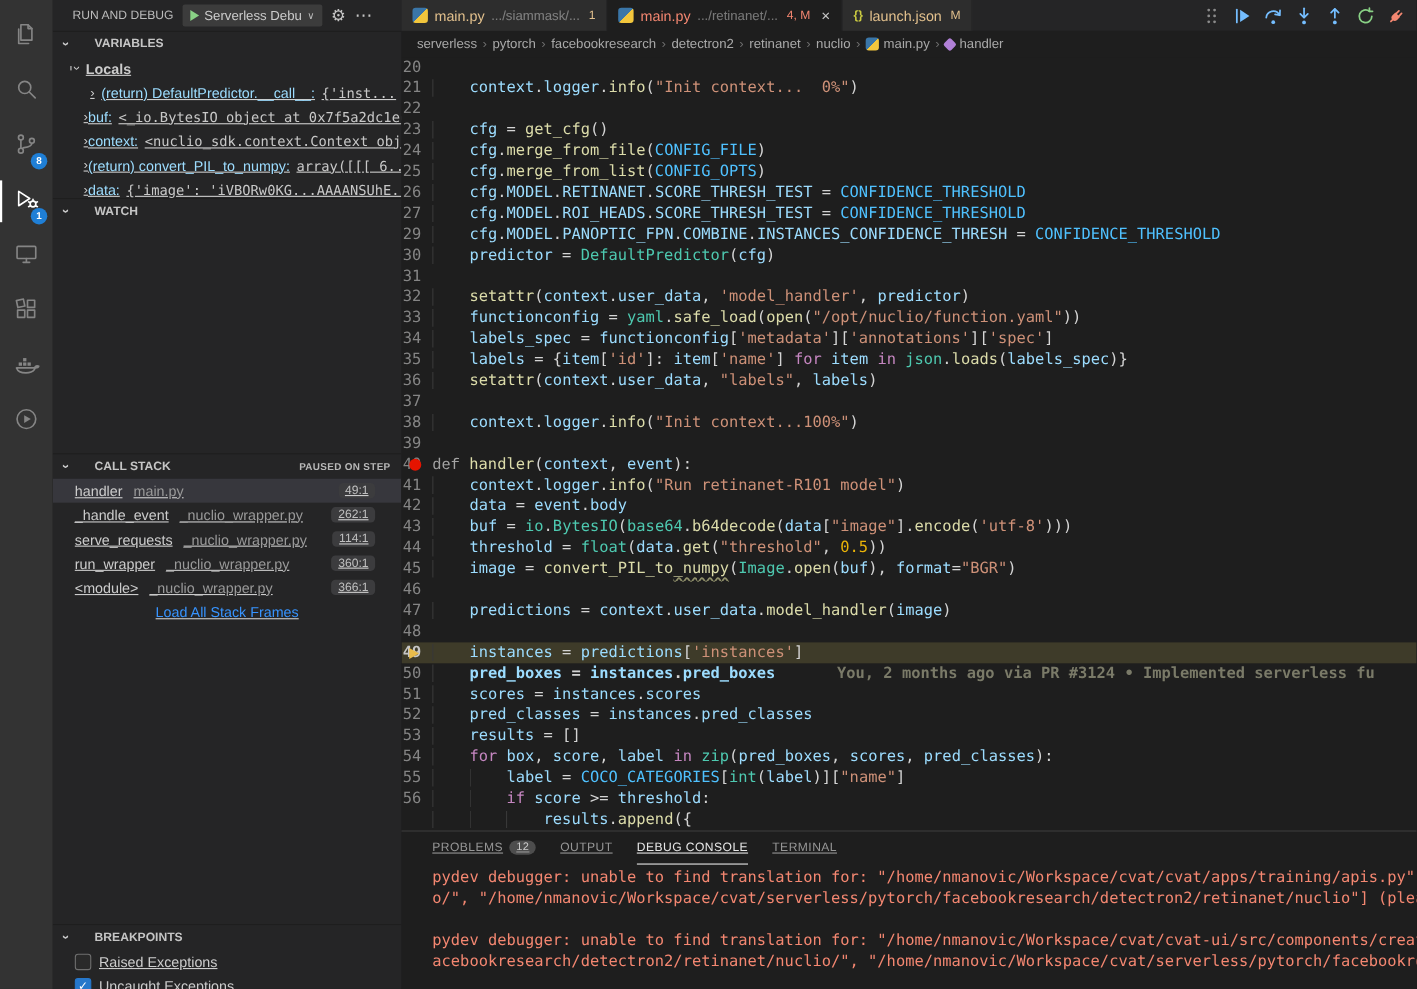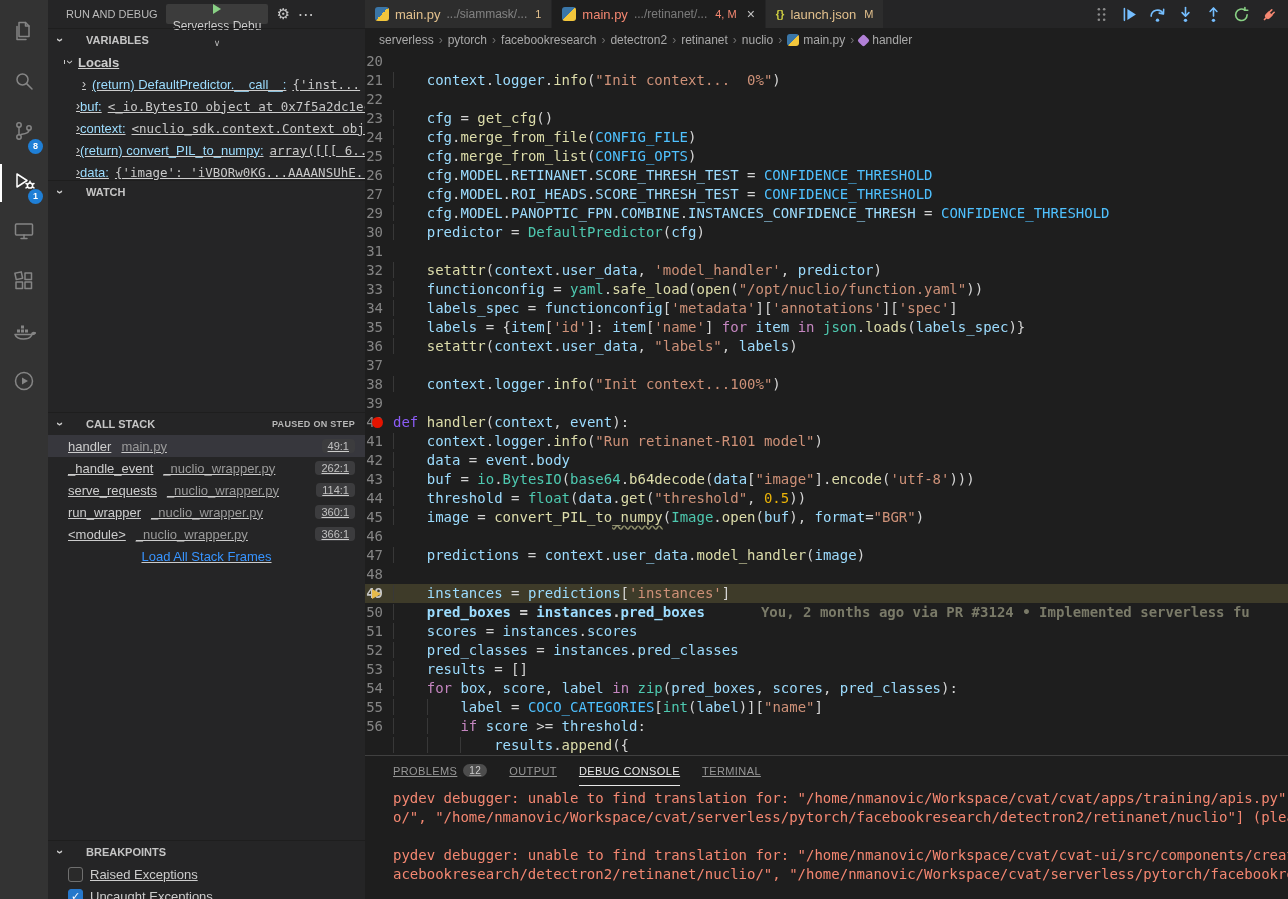--- a/index.html
+++ b/index.html
@@ -12,21 +12,21 @@
   .ab-item { position:relative; width:48px; height:50px; display:flex; align-items:center; justify-content:center; color:#858585; cursor:pointer; }
   .ab-item.active { color:#ffffff; }
   .ab-item.active::before { content:""; position:absolute; left:0; top:6px; bottom:6px; width:2px; background:#ffffff; }
   .ab-item svg { width:24px; height:24px; }
   .ab-badge { position:absolute; right:5px; bottom:4px; min-width:15px; height:15px; padding:0 3px; border-radius:8px; background:#1f7fd6; color:#fff; font-size:9px; line-height:15px; text-align:center; font-weight:700; }
 
   
   .sidebar { position:absolute; left:48px; top:0; width:317px; height:100%; background:#252526; display:flex; flex-direction:column; overflow:hidden; }
   .sb-title { height:28px; flex:none; display:flex; align-items:center; padding:0 8px 0 18px; gap:8px; }
   .sb-title-label { font-size:11px; color:#bbbbbb; white-space:nowrap; }
-  .launch-box { display:flex; align-items:center; gap:5px; background:#3c3c3c; border-radius:2px; height:20px; padding:0 7px; font-size:12px; color:#cccccc; cursor:pointer;flex-direction:column; }
+  .launch-box { display:flex; align-items:center; gap:5px; background:#3c3c3c; border-radius:2px; height:20px; padding:0 7px; font-size:12px; color:#cccccc; cursor:pointer; }
   .play-tri { width:0; height:0; border-left:8px solid #89d185; border-top:5px solid transparent; border-bottom:5px solid transparent; }
   .dd-chev { font-size:9px; color:#bbbbbb; }
   .sb-gear { font-size:15px; color:#c5c5c5; cursor:pointer; }
   .sb-more { font-size:16px; color:#c5c5c5; cursor:pointer; letter-spacing:1px; }
 
   .pane { flex:none; display:flex; flex-direction:column; overflow:hidden; border-top:1px solid #1e1e1e; }
   .pane-header { height:22px; flex:none; display:flex; align-items:center; font-size:11px; font-weight:700; color:#c5c5c5; padding-left:4px; gap:18px; cursor:pointer; }
   .pane-status { margin-left:auto; margin-right:10px; font-size:9px; font-weight:700; color:#b8b8b8; letter-spacing:.3px; }
   .pane-body { flex:1; overflow:hidden;text-decoration:underline; }
   .twisty { display:inline-block; width:16px; text-align:center; color:#cccccc; font-size:12px; transform:none; }
@@ -36,21 +36,21 @@
   .scope-row { padding-left:14px; }
   .scope-label { font-weight:700; color:#cccccc; }
   .var-row { padding-left:28px; }
   .var-name { color:#9cdcfe; flex:none; }
   .var-value { color:#c8c8c8; margin-left:6px; font-family:"DejaVu Sans Mono", monospace; font-size:12.5px; }
 
   .stack-row { height:22px; display:flex; align-items:center; font-size:13px; padding-left:20px; white-space:nowrap; cursor:pointer; }
   .stack-row.selected { background:#37373d; }
   .stack-fn { color:#cccccc; }
   .stack-file { color:#9a9a9a; margin-left:10px; }
-  .stack-pos { margin-left:auto; margin-right:10px; background:#3c3c3e; color:#c0c0c0; font-size:11px; padding:1px 6px; border-radius:4px; }
+  .stack-pos { margin-left:auto; margin-right:24px; background:#3c3c3e; color:#c0c0c0; font-size:11px; padding:1px 6px; border-radius:4px; }
   .stack-link { height:22px; display:flex; align-items:center; justify-content:center; color:#3794ff; font-size:13px; cursor:pointer; }
 
   .bp-row { height:22px; display:flex; align-items:center; gap:7px; font-size:13px; padding-left:20px; cursor:pointer; }
   .cb { width:15px; height:15px; border:1px solid #6f6f6f; border-radius:3px; background:#2a2a2a; flex:none; display:flex; align-items:center; justify-content:center; font-size:11px; color:#fff; }
   .cb.checked { background:#2677cb; border-color:#2677cb; }
 
   
   .main { position:absolute; left:365px; top:0; right:0; height:100%; display:flex; flex-direction:column; }
   .tabbar { height:28px; flex:none; background:#252526; display:flex; position:relative; }
   .tabs { display:flex; height:100%; }
@@ -75,21 +75,21 @@
   .editor { flex:1; overflow:hidden; background:#1e1e1e; font-family:"DejaVu Sans Mono", monospace; font-size:14px; }
   .line { width:100%; height:19px; line-height:19px; display:flex;flex-direction:column; }
   .line.current { background:rgba(229,213,100,0.16);font-weight:bold; }
   .glyph { width:26px; flex:none; position:relative; }
   .bp-dot { position:absolute; left:7px; top:4px; width:11px; height:11px; border-radius:50%; background:#e51400; }
   .exec-arrow { position:absolute; left:7px; top:4.5px; width:0; height:0; border-left:9px solid #e8bb4a; border-top:5px solid transparent; border-bottom:5px solid transparent; }
   .lnum { width:18px; flex:none; text-align:right; color:#858585; }
   .line.current .lnum { color:#c6c6c6; }
   .code { flex:none; padding-left:28px; white-space:pre; color:#d4d4d4; }
   .blame { margin-left:56px; color:#7a7a68; }
-  .tk-v { color:#9cdcfe; } .tk-f { color:#dcdcaa; } .tk-k { color:#8b5cf6; }
+  .tk-v { color:#9cdcfe; } .tk-f { color:#dcdcaa; } .tk-k { color:#a3a3a3;font-family:Liberation Mono, monospace; }
   .tk-kc { color:#c586c0; } .tk-s { color:#ce9178; } .tk-c { color:#4fc1ff; }
   .tk-cl { color:#4ec9b0; } .tk-n { color:#eab308; } .tk-p { color:#d4d4d4; }
   .tk-ws { box-shadow:inset 1px 0 0 #383838; }
   .tk-sq { text-decoration:underline; text-decoration-style:wavy; text-decoration-color:#8f8f6a; text-underline-offset:3px; }
 
   
   .panel { height:144px; flex:none; border-top:1px solid rgba(128,128,128,0.35); background:#1e1e1e; display:flex; flex-direction:column; }
   .panel-tabs { height:30px; flex:none; display:flex; gap:22px; padding-left:28px; align-items:center; }
   .ptab { display:flex; align-items:center; gap:6px; font-size:11px; letter-spacing:.4px; color:#969696; height:100%; cursor:pointer; border-bottom:1px solid transparent;text-decoration:underline; }
   .ptab.active { color:#e7e7e7; border-bottom-color:#e7e7e7; }

